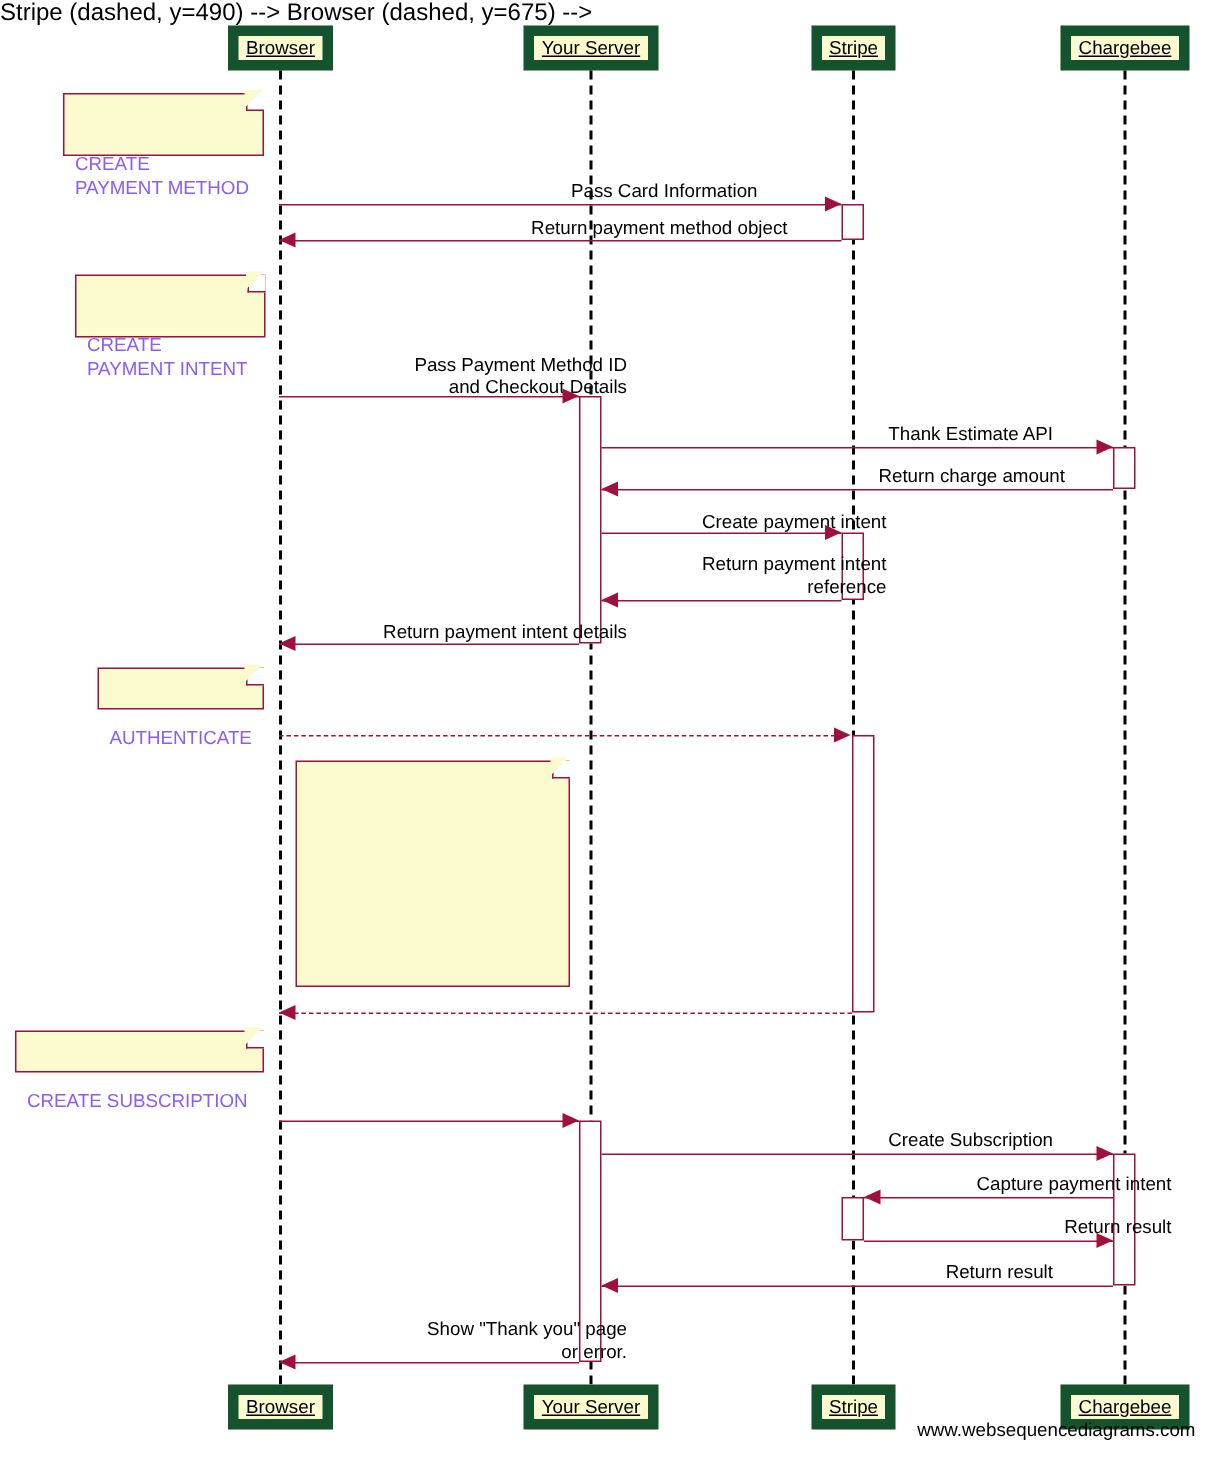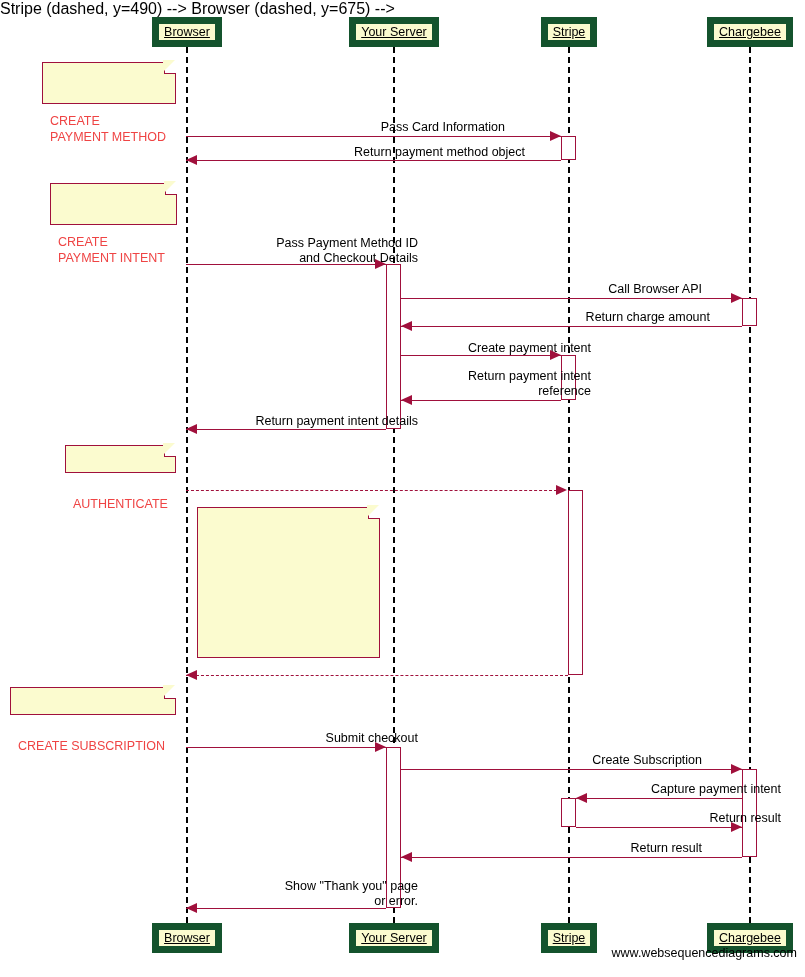--- a/index.html
+++ b/index.html
@@ -50,23 +50,23 @@
     box-sizing: border-box;
     background: #ffffff;
     border: 1.6px solid #A0103C;
   }
   
   .note {
     position: absolute;
     box-sizing: border-box;
     background: #FBFBCF;
     border: 1.6px solid #A0103C;
-    padding: 20px 6px 4px 7px;
-    font-size: 12.5px;
-    color: #ef4444;
+    padding: 8px 6px 4px 7px;
+    font-size: 12.5px;
+    color: #8b5cf6;
     line-height: 15.5px;
     white-space: pre-line;
   }
   .note .dogear {
     position: absolute;
     right: -1px;
     top: -1px;
     width: 11px;
     height: 11px;
     background: #ffffff;
@@ -205,21 +205,21 @@
   <div class="msg-line" style="left:186px; top:160px; width:375px;"></div>
   <div class="arrowhead left" style="left:186px; top:155px;"></div>
 
   
   <div class="msg-label" style="left:288px; top:236px; width:260px;">Pass Payment Method ID
 and Checkout Details</div>
   <div class="msg-line" style="left:186px; top:264px; width:200px;"></div>
   <div class="arrowhead right" style="left:375px; top:259px;"></div>
 
   
-  <div class="msg-label" style="left:572px; top:282px; width:260px;">Call Browser API</div>
+  <div class="msg-label" style="left:572px; top:282px; width:260px;">Thank Estimate API</div>
   <div class="msg-line" style="left:401px; top:298px; width:341px;"></div>
   <div class="arrowhead right" style="left:731px; top:293px;"></div>
 
   
   <div class="msg-label" style="left:580px; top:310px; width:260px;">Return charge amount</div>
   <div class="msg-line" style="left:401px; top:326px; width:341px;"></div>
   <div class="arrowhead left" style="left:401px; top:321px;"></div>
 
   
   <div class="msg-label" style="left:481px; top:341px; width:220px;">Create payment intent</div>
@@ -239,21 +239,20 @@
 
    Stripe (dashed, y=490) --&gt;
   <div class="msg-line dashed" style="left:186px; top:490px; width:371px;"></div>
   <div class="arrowhead right" style="left:556px; top:485px;"></div>
 
    Browser (dashed, y=675) --&gt;
   <div class="msg-line dashed" style="left:186px; top:675px; width:382px;"></div>
   <div class="arrowhead left" style="left:186px; top:670px;"></div>
 
   
-  <div class="msg-label" style="left:288px; top:731px; width:260px;">Submit checkout</div>
   <div class="msg-line" style="left:186px; top:747px; width:200px;"></div>
   <div class="arrowhead right" style="left:375px; top:742px;"></div>
 
   
   <div class="msg-label" style="left:572px; top:753px; width:260px;">Create Subscription</div>
   <div class="msg-line" style="left:401px; top:769px; width:341px;"></div>
   <div class="arrowhead right" style="left:731px; top:764px;"></div>
 
   
   <div class="msg-label" style="left:666px; top:782px; width:230px;">Capture payment intent</div>

